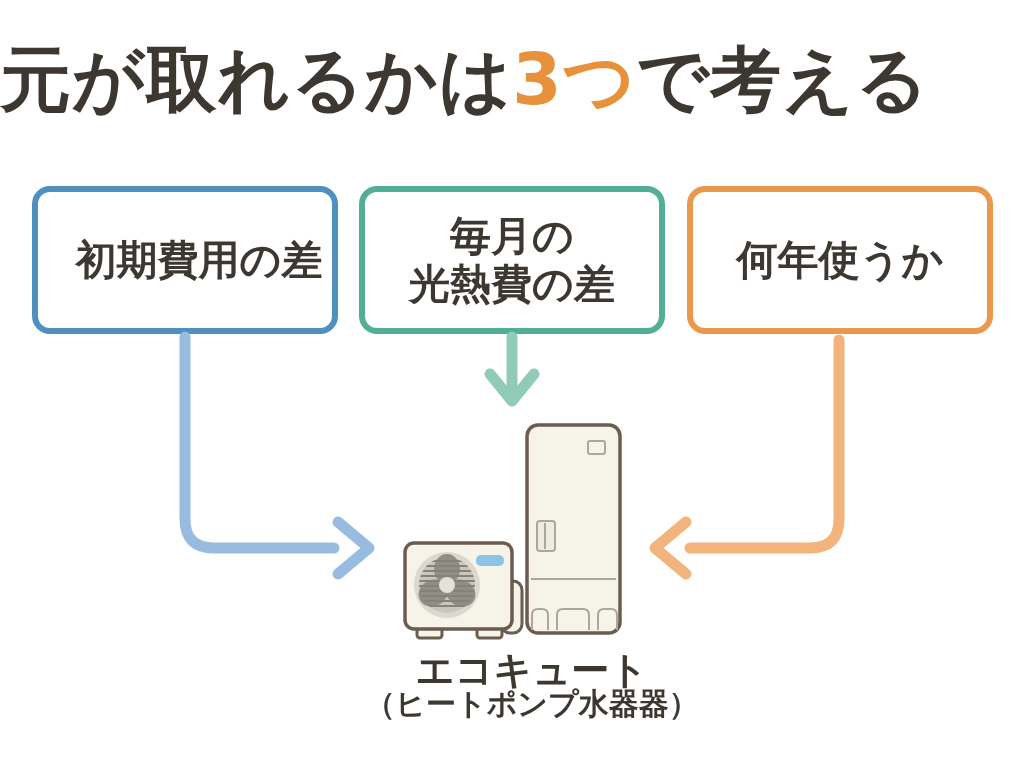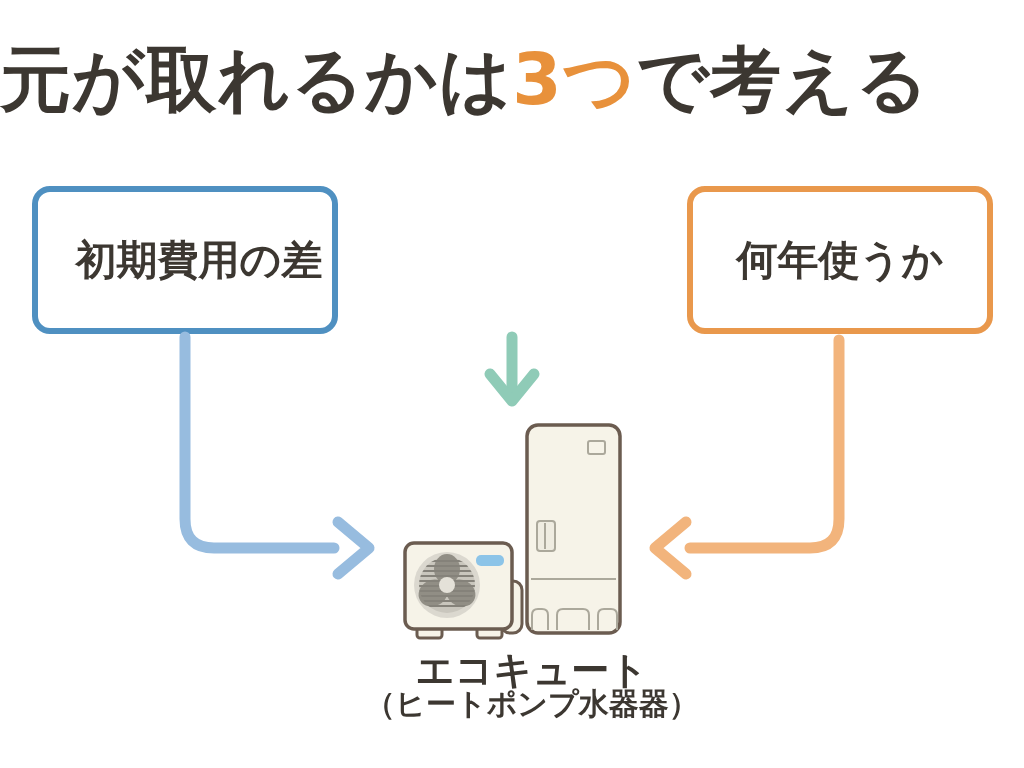--- a/index.html
+++ b/index.html
@@ -61,20 +61,24 @@
 <body>
 
 <div class="canvas">
 
   <h1 class="title" style="color: rgb(60, 55, 49);"><span>元が取れるかは</span><span style="color: rgb(232, 145, 59);">3つ</span><span>で考える</span></h1>
 
   <div class="factor-box box-1" style="border-color: rgb(79, 144, 193); color: rgb(60, 55, 49); padding-left: 28px;">
     <span>初期費用の差</span>
   </div>
 
+  <div class="factor-box box-2" style="border-color: rgb(82, 174, 148); color: rgb(60, 55, 49);">
+    <span>毎月の</span>
+    <span>光熱費の差</span>
+  </div>
 
   <div class="factor-box box-3" style="border-color: rgb(233, 152, 76); color: rgb(60, 55, 49);">
     <span>何年使うか</span>
   </div>
 
   <svg class="overlay" viewBox="0 0 1024 768" xmlns="http://www.w3.org/2000/svg">
 
     <g fill="none" stroke="#97bcdf" stroke-width="11" stroke-linecap="round" stroke-linejoin="round" style="stroke: rgb(151, 188, 223);">
       <path d="M185 337 V519 Q185 548 214 548 H334"></path>
       <path d="M338 522 L369 548 L338 574"></path>

